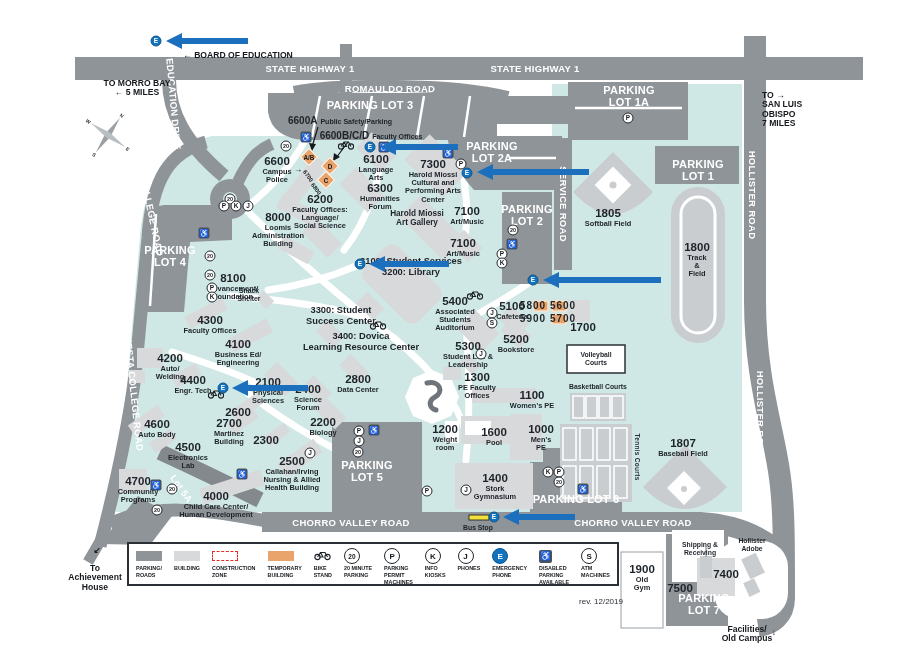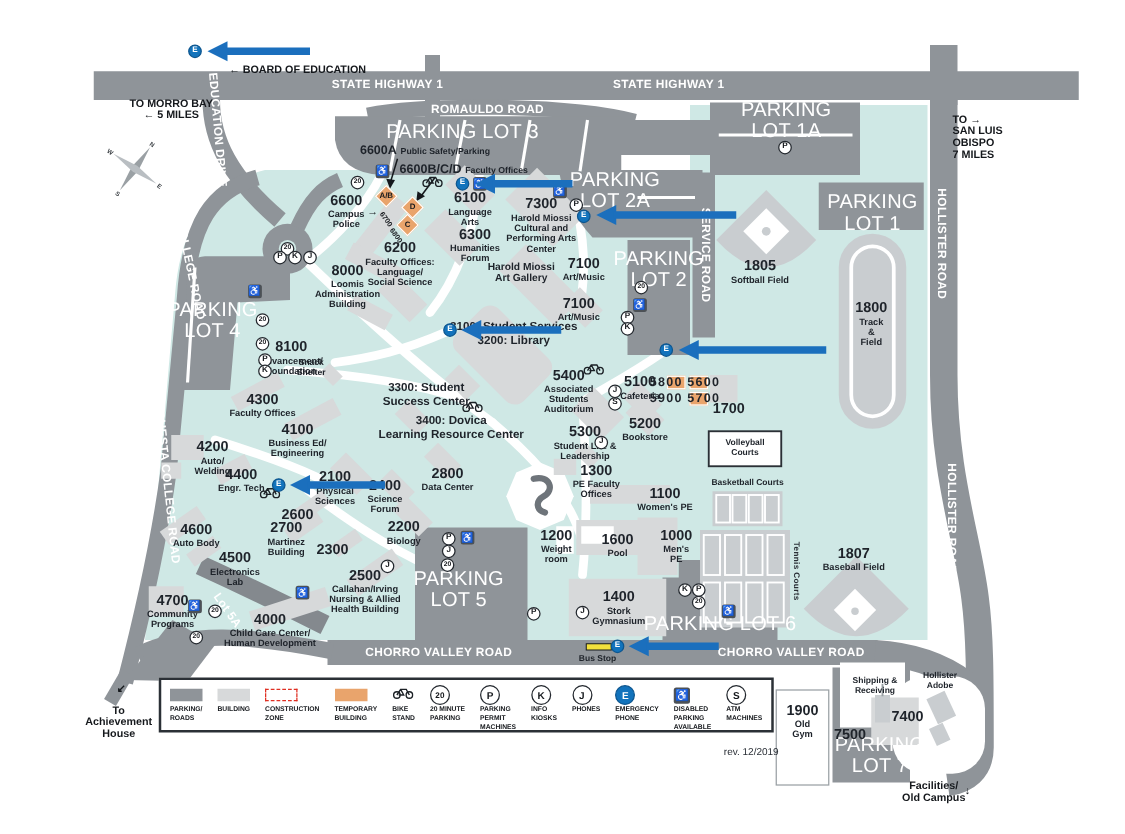--- a/index.html
+++ b/index.html
@@ -4,21 +4,21 @@
 <style>
   html,body{margin:0;padding:0;background:#fff;}
   body{width:900px;height:667px;position:relative;overflow:hidden;
        font-family:"Liberation Sans",sans-serif;-webkit-font-smoothing:antialiased;}
   #map{position:absolute;inset:0;width:900px;height:667px;}
   #map-base{position:absolute;left:0;top:0;z-index:1;}
   
   .lbl{position:absolute;color:#1e232a;line-height:1.1;white-space:pre-line;text-align:center;z-index:5;}
   .lbl-road{color:#fff;font-weight:700;font-size:9.5px;white-space:nowrap;letter-spacing:.3px;}
   .lbl-road.dk{color:#2a2f36;font-size:6.5px;}
-  .lbl-lot{color:#fff;font-weight:400;font-size:16px;line-height:1.08;letter-spacing:.2px;}
+  .lbl-lot{color:#fff;font-weight:700;font-size:11px;line-height:1.08;letter-spacing:.2px;}
   .lbl-bld .bnum{display:block;font-weight:700;font-size:11.5px;line-height:1.02;}
   .lbl-bld .bname{display:block;font-weight:700;font-size:7.4px;line-height:1.12;white-space:pre-line;}
   .s-lg .bname{font-size:9.3px;line-height:1.18;}
   .s-md .bname{font-size:8.2px;}
   .s-sm .bname{font-size:6.8px;}
   .s-num2 .bname{font-size:10px;letter-spacing:1px;}
   .s-inl{white-space:nowrap;}
   .s-inl .bnum{display:inline;font-size:10px;}
   .s-inl .bname{display:inline;font-size:7px;margin-left:3px;}
   .lbl-note{font-weight:700;font-size:8.6px;color:#15181c;}

